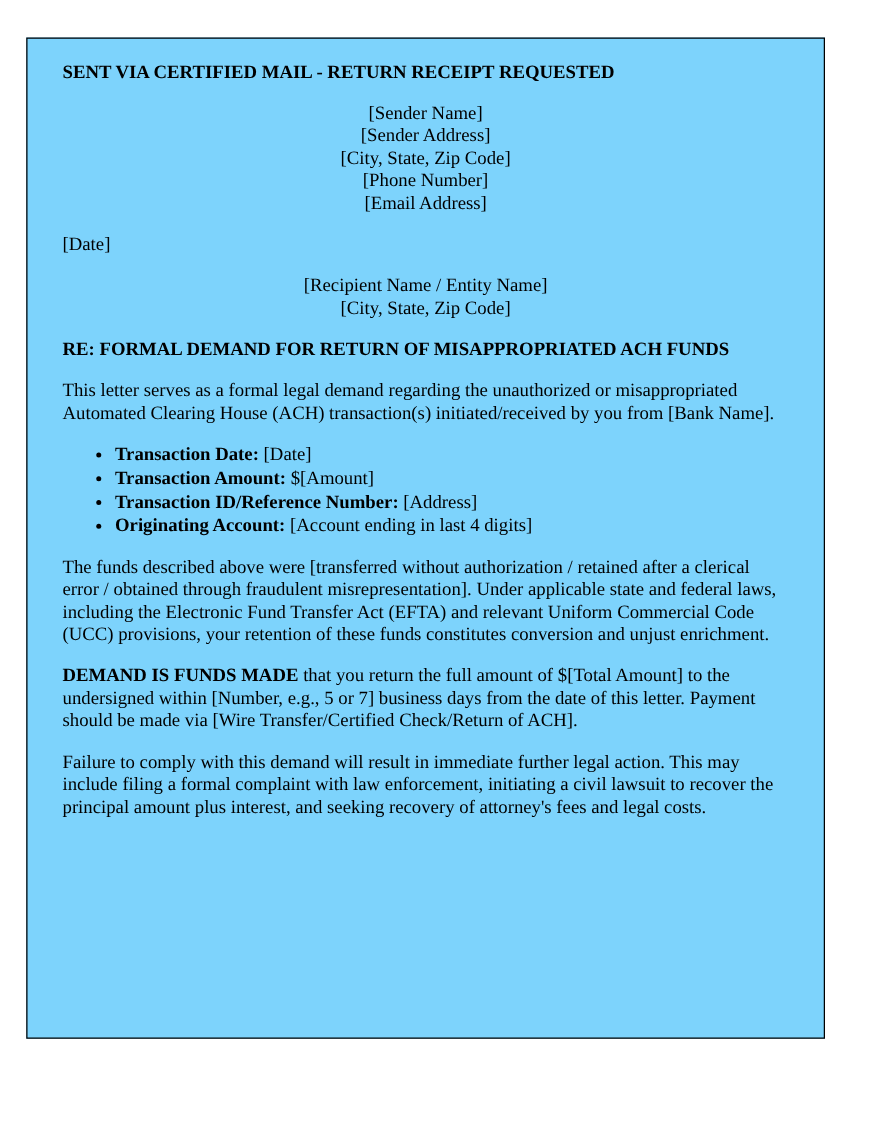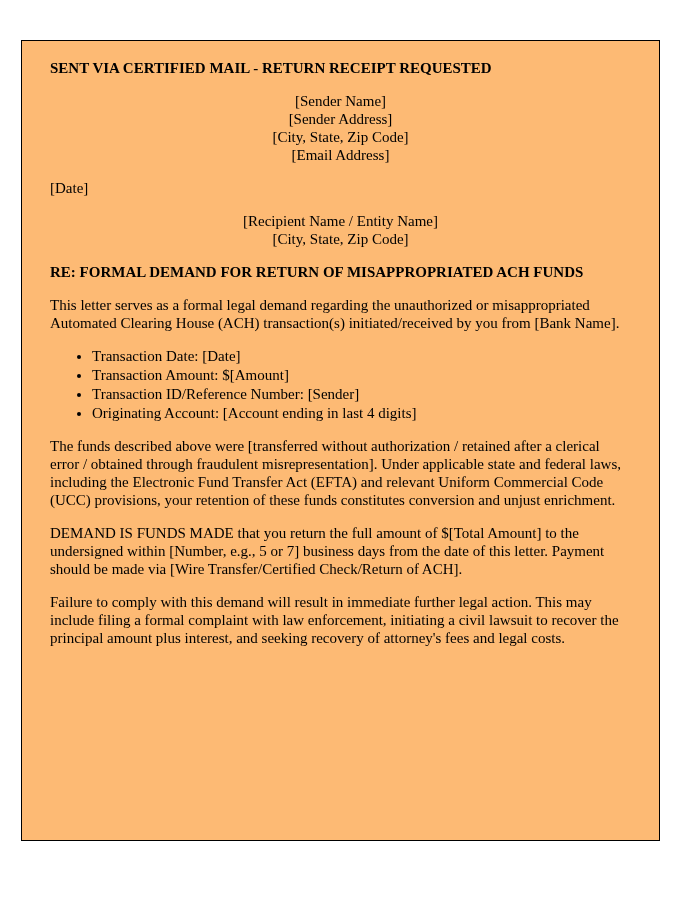--- a/index.html
+++ b/index.html
@@ -11,25 +11,25 @@
   body {
     width: 700px;
     height: 900px;
     position: relative;
     font-family: "Liberation Serif", "DejaVu Serif", serif;
     color: #000000;
   }
   .letter-page {
     position: absolute;
     left: 21px;
-    top: 40px;
+    top: 30px;
     width: 639px;
     height: 801px;
     border: 1px solid #000000;
-    background: #fdba74;
+    background: #7dd3fc;
     padding: 18px 28px 20px 28px;
     overflow: hidden;
   }
   .letter-content {
     font-size: 15px;
     line-height: 18px;
   }
   .para {
     margin: 0 0 15px 0;
   }
@@ -45,54 +45,55 @@
     text-align: center;
   }
   ul.tx-list {
     margin: 0 0 15px 0;
     padding-left: 42px;
     list-style-type: disc;
   }
   ul.tx-list li {
     margin: 0 0 1px 0;
   }
-  .b { font-weight: normal; }
+  .b { font-weight: bold; }
 </style>
 </head>
 <body>
 
 <div class="letter-page">
   <div class="letter-content">
 
     <p class="hdr">SENT VIA CERTIFIED MAIL - RETURN RECEIPT REQUESTED</p>
 
     <div class="block-gap">
       <p class="addr-line">[Sender Name]</p>
       <p class="addr-line">[Sender Address]</p>
       <p class="addr-line">[City, State, Zip Code]</p>
+      <p class="addr-line">[Phone Number]</p>
       <p class="addr-line">[Email Address]</p>
     </div>
 
     <p class="para">[Date]</p>
 
     <div class="block-gap">
       <p class="addr-line">[Recipient Name / Entity Name]</p>
       <p class="addr-line">[City, State, Zip Code]</p>
     </div>
 
     <p class="hdr">RE: FORMAL DEMAND FOR RETURN OF MISAPPROPRIATED ACH FUNDS</p>
 
 
     <p class="para">This letter serves as a formal legal demand regarding the unauthorized or misappropriated Automated Clearing House (ACH) transaction(s) initiated/received by you from [Bank Name].</p>
 
 
     <ul class="tx-list">
       <li><span class="b">Transaction Date:</span><span> [Date]</span></li>
       <li><span class="b">Transaction Amount:</span><span> $[Amount]</span></li>
-      <li><span class="b">Transaction ID/Reference Number:</span><span> [Sender]</span></li>
+      <li><span class="b">Transaction ID/Reference Number:</span><span> [Address]</span></li>
       <li><span class="b">Originating Account:</span><span> [Account ending in last 4 digits]</span></li>
     </ul>
 
     <p class="para">The funds described above were [transferred without authorization / retained after a clerical error / obtained through fraudulent misrepresentation]. Under applicable state and federal laws, including the Electronic Fund Transfer Act (EFTA) and relevant Uniform Commercial Code (UCC) provisions, your retention of these funds constitutes conversion and unjust enrichment.</p>
 
     <p class="para"><span class="b">DEMAND IS FUNDS MADE</span><span> that you return the full amount of $[Total Amount] to the undersigned within [Number, e.g., 5 or 7] business days from the date of this letter. Payment should be made via [Wire Transfer/Certified Check/Return of ACH].</span></p>
 
     <p class="para">Failure to comply with this demand will result in immediate further legal action. This may include filing a formal complaint with law enforcement, initiating a civil lawsuit to recover the principal amount plus interest, and seeking recovery of attorney's fees and legal costs.</p>
 
   </div>

